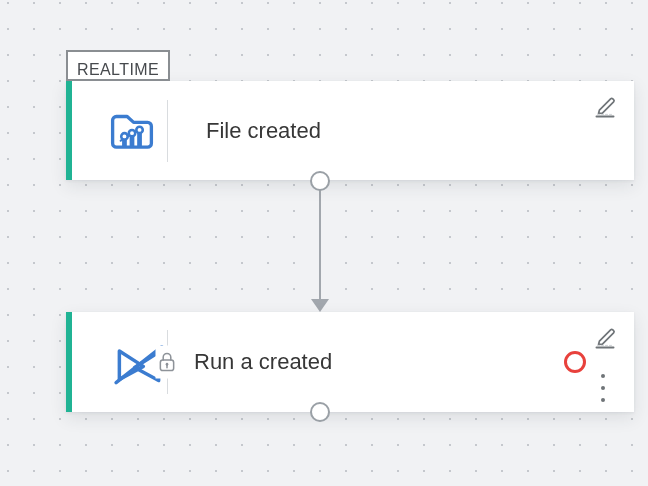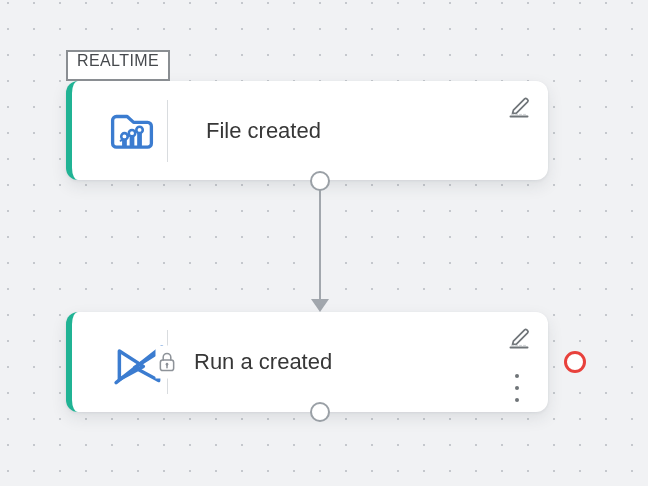--- a/index.html
+++ b/index.html
@@ -15,32 +15,32 @@
     background-image: radial-gradient(circle, var(--grid-dot, #c5c8cd) 1.2px, transparent 1.5px);
     background-size: 26px 26px;
     background-position: -5px -10px;
   }
   .badge {
     position: absolute; left: 66px; top: 50px; height: 31px;
     box-sizing: border-box;
     background: #ffffff;
     border: 2px solid #8a8e92;
     padding: 0 9px;
-    display: flex; align-items: flex-start;
+    display: flex; align-items: flex-end;
     z-index: 3;
   }
   .badge span {
     font-size: 16px; letter-spacing: 0.4px; color: #46494d;
   }
   .node {
-    position: absolute; left: 66px; width: 482px;
+    position: absolute; left: 66px; width: 568px;
     box-sizing: border-box;
     background: #ffffff;
     border-left: 6px solid var(--accent-teal, #20b394);
-    border-radius: 12px;
+    border-radius: 0;
     box-shadow: 0 6px 16px rgba(35,45,60,0.10), 0 1px 3px rgba(35,45,60,0.07);
     z-index: 2;
   }
   #node1 { top: 81px; height: 99px; }
   #node2 { top: 312px; height: 100px; }
   .node-icon { position: absolute; color: var(--icon-blue, #3b7cd0); }
   #node1 .node-icon { left: 32px; top: 21px; width: 56px; height: 58px; }
   #node2 .node-icon { left: 38px; top: 26px; width: 58px; height: 48px; }
   .divider {
     position: absolute; left: 95px; width: 1px;

